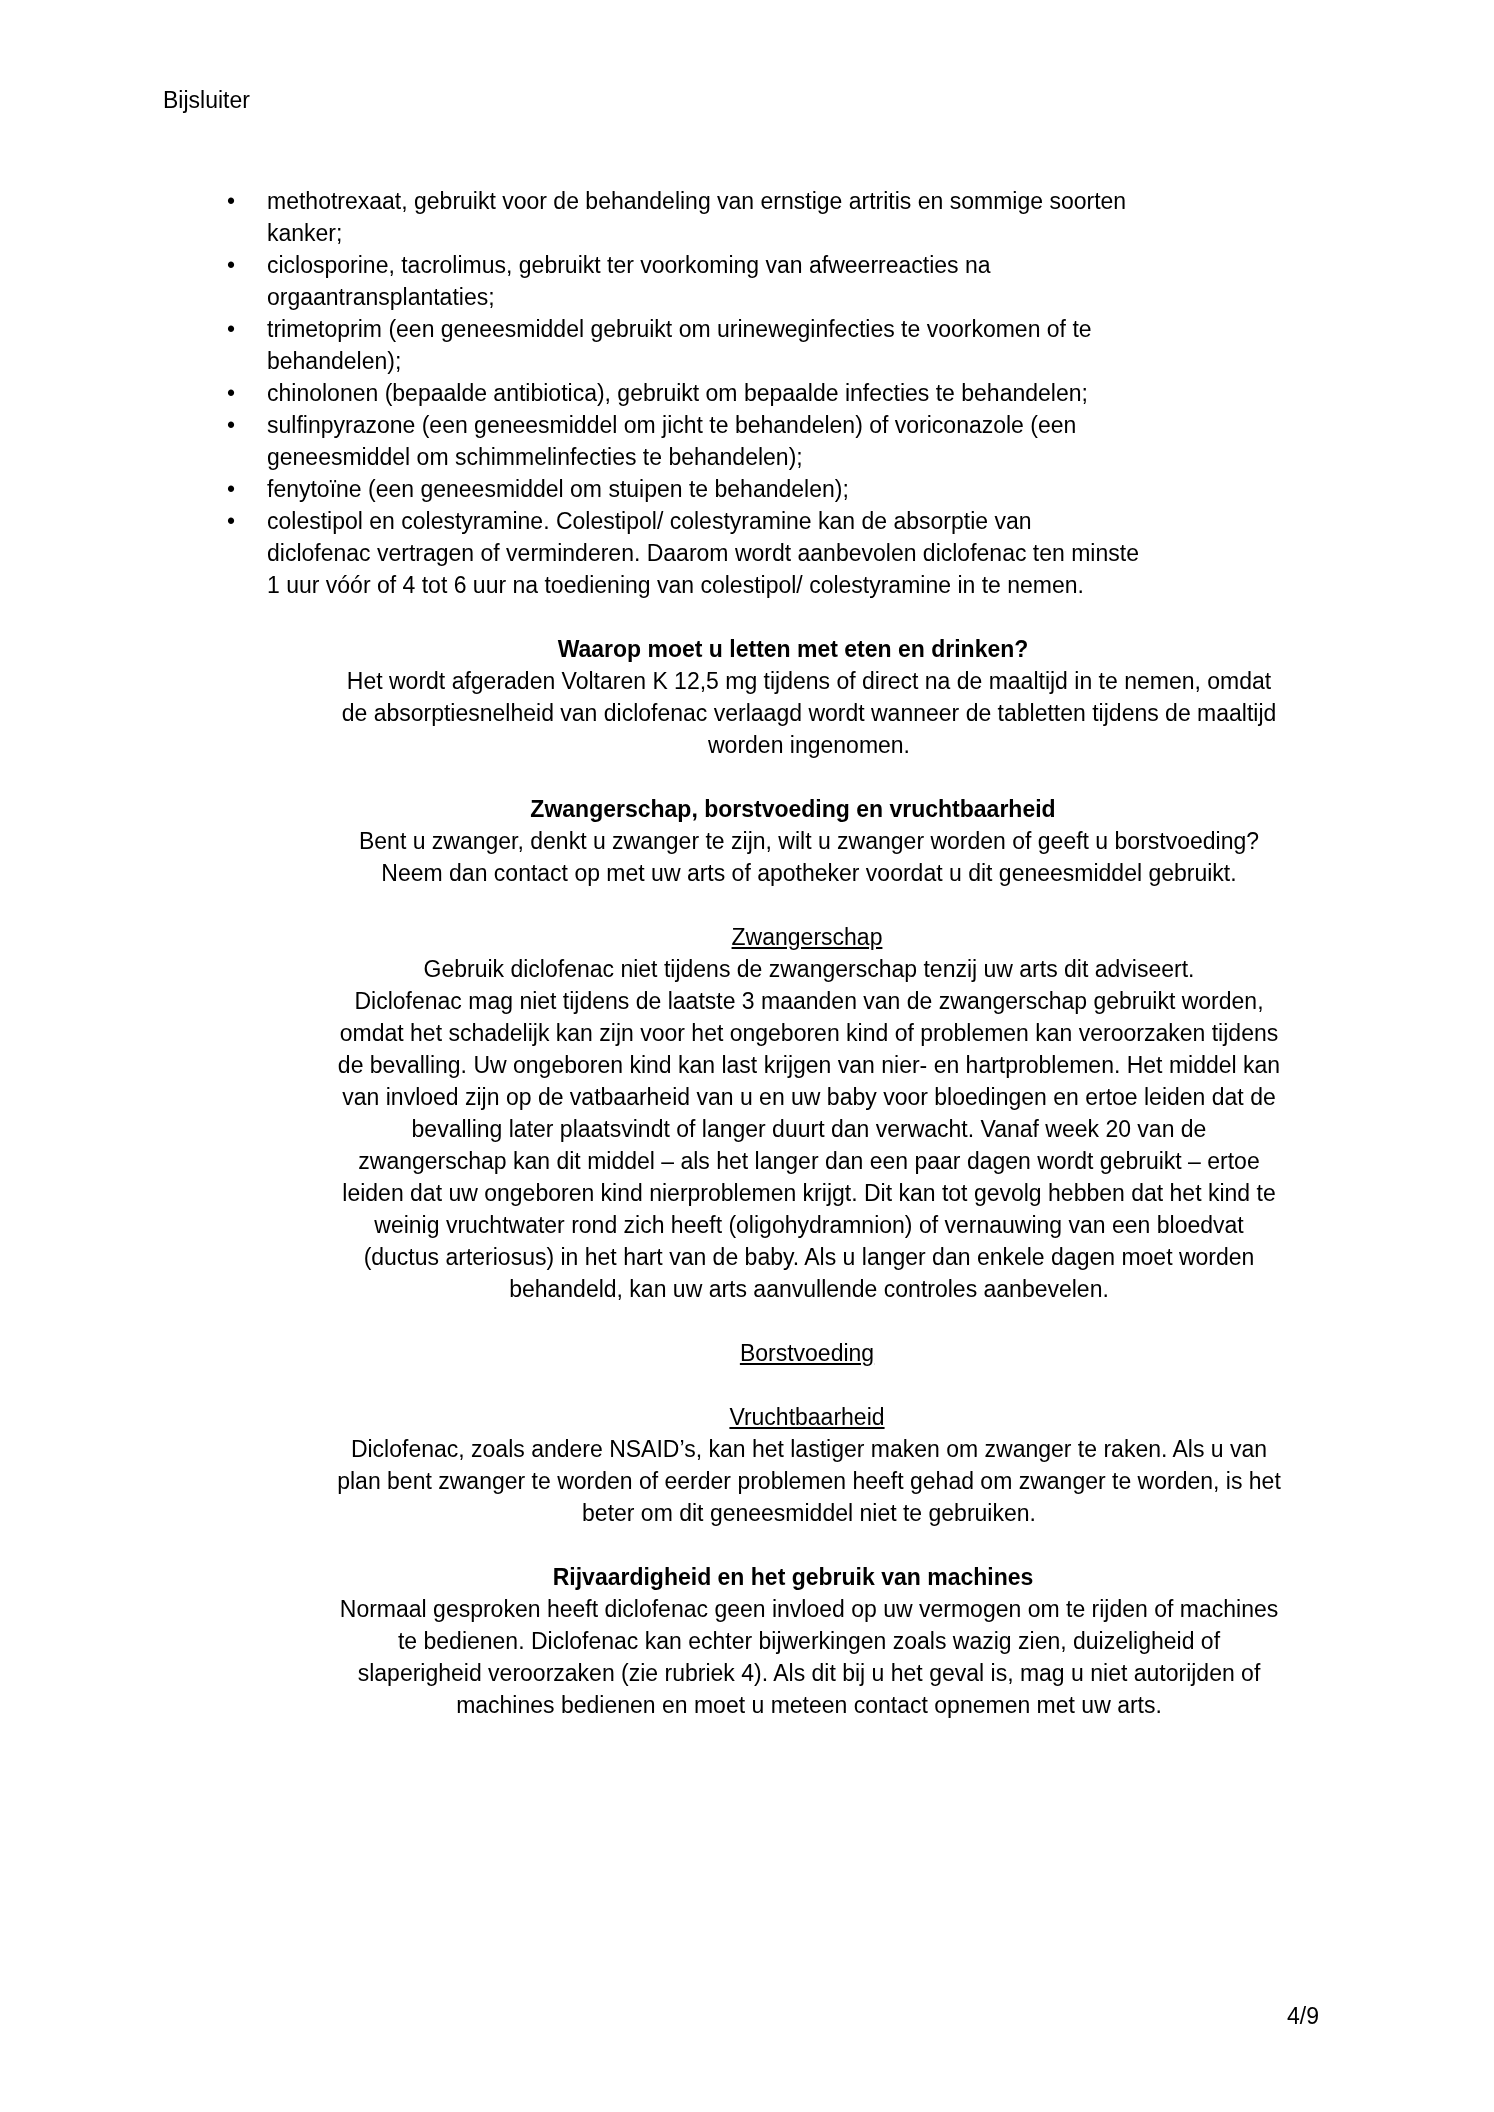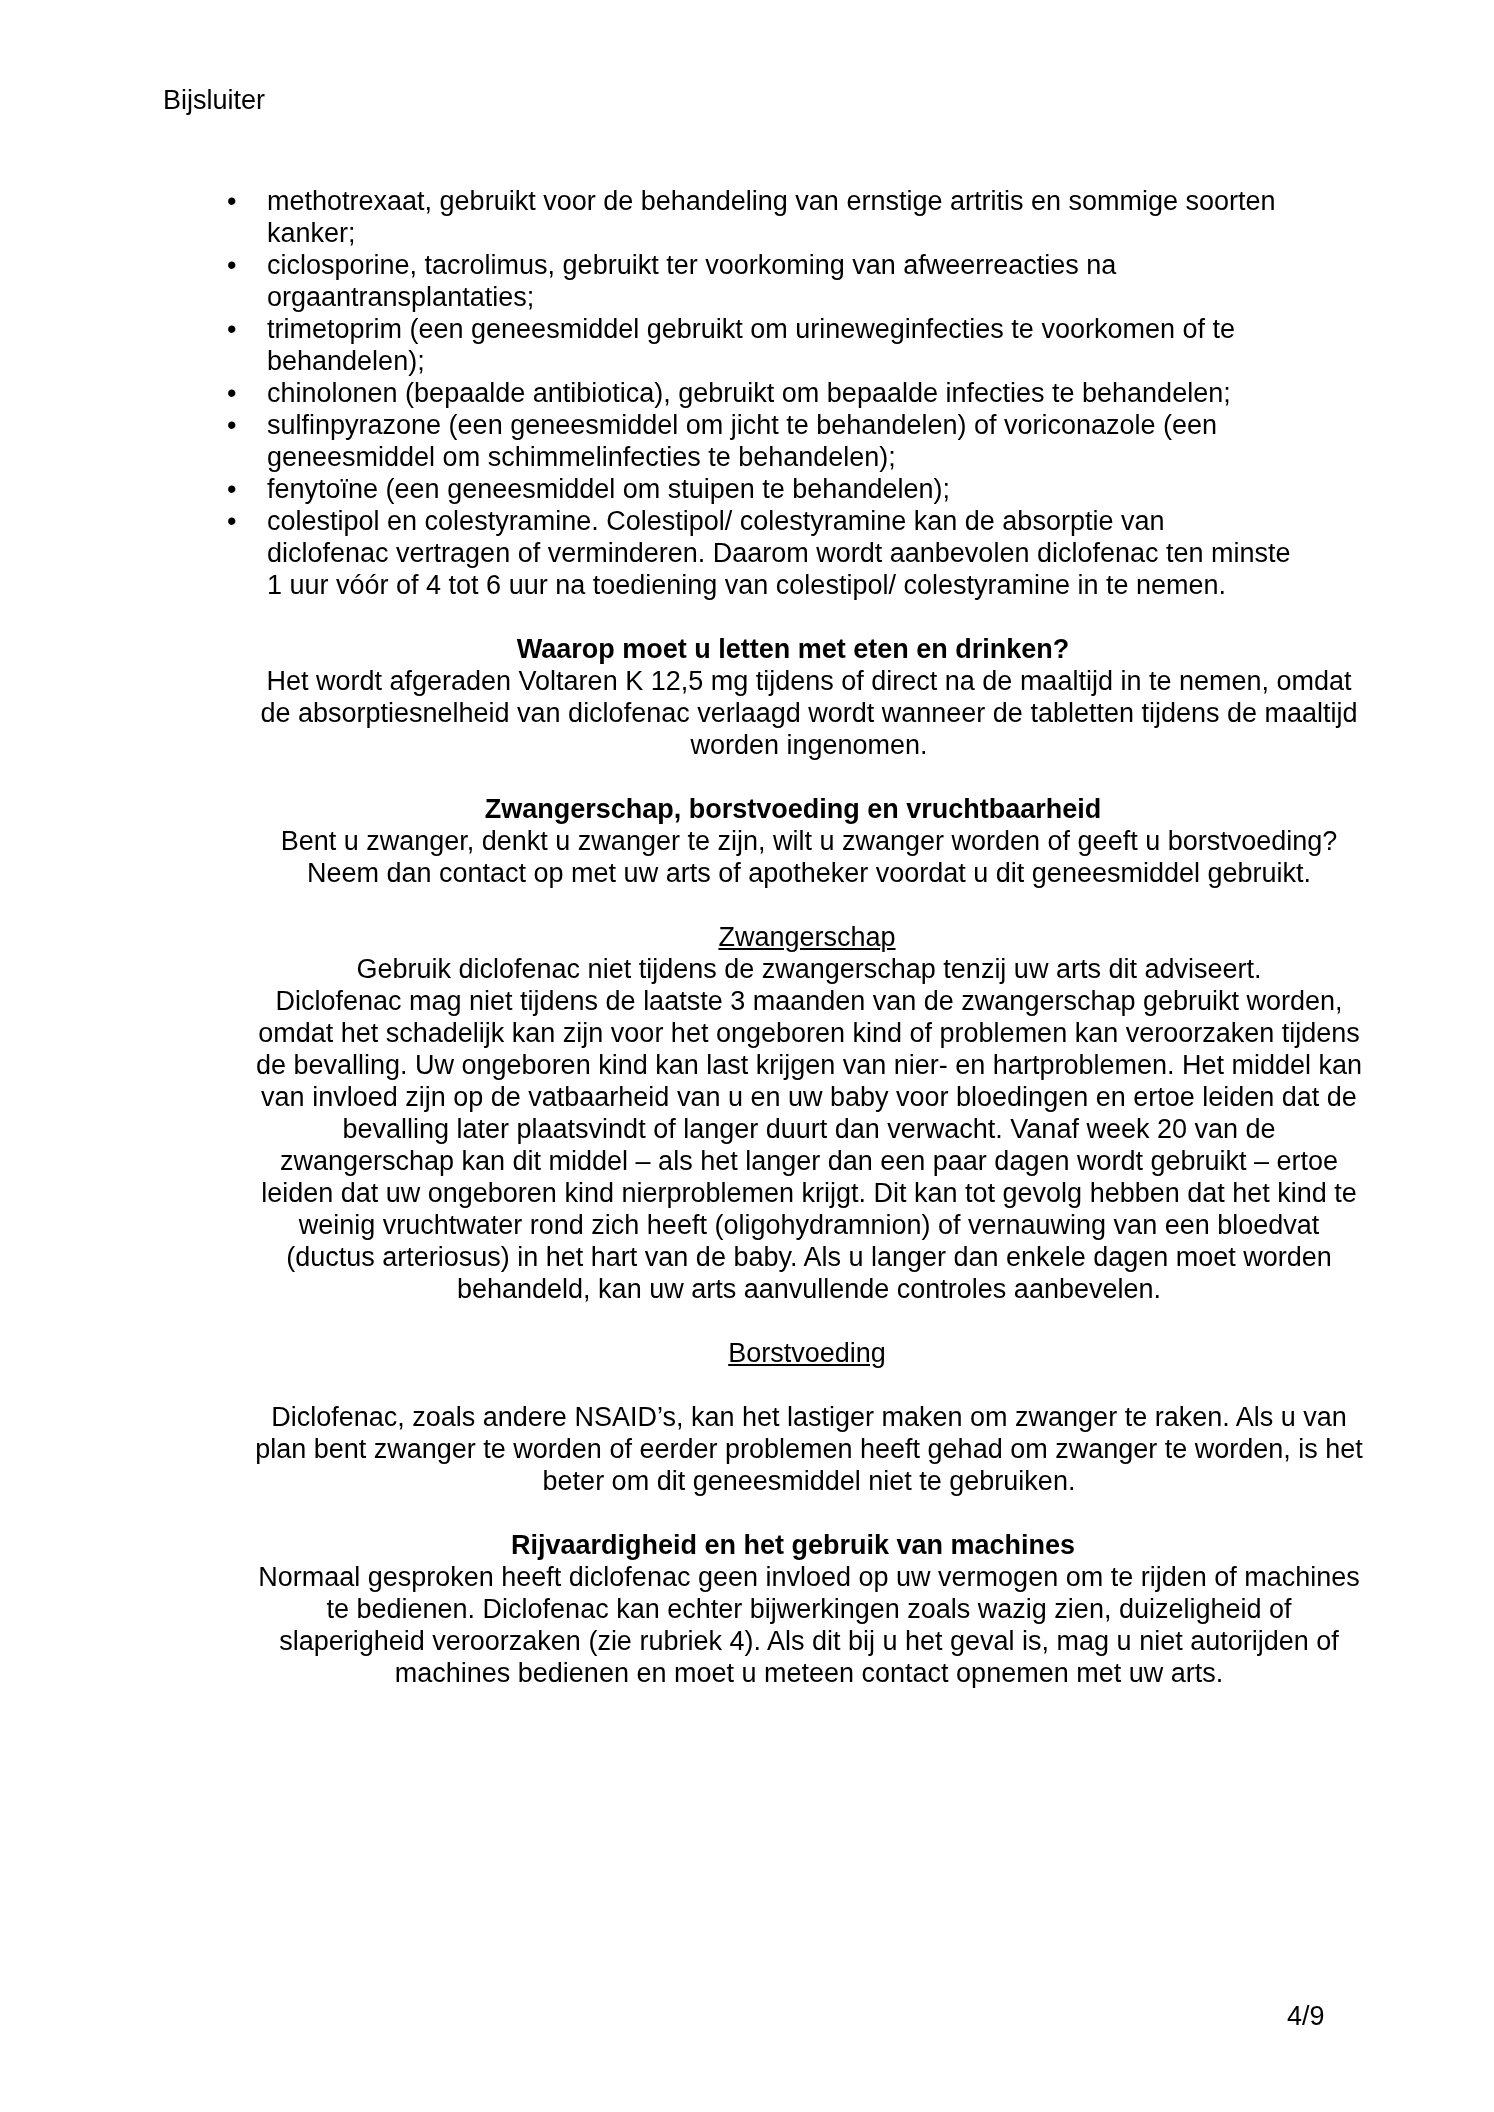--- a/index.html
+++ b/index.html
@@ -2,21 +2,21 @@
 <html><head>
 <meta charset="utf-8">
 <style>
   html, body { margin: 0; padding: 0; background: #ffffff; }
   .page {
     position: relative;
     width: 1494px;
     height: 2112px;
     background: #ffffff;
     font-family: "Liberation Sans", sans-serif;
-    font-size: 27px;
+    font-size: 23px;
     line-height: 32px;
     color: #000000;
     overflow: hidden;
   }
   .doc-header {
     position: absolute;
     left: 163px;
     top: 84px;
   }
   .content {
@@ -114,20 +114,21 @@
 weinig vruchtwater rond zich heeft (oligohydramnion) of vernauwing van een bloedvat
 (ductus arteriosus) in het hart van de baby. Als u langer dan enkele dagen moet worden
 behandeld, kan uw arts aanvullende controles aanbevelen.</div>
     </div>
 
     <div class="section">
       <div class="section-heading underline">Borstvoeding</div>
     </div>
 
     <div class="section">
+      <div class="section-heading underline">Vruchtbaarheid</div>
       <div class="section-body">Diclofenac, zoals andere NSAID’s, kan het lastiger maken om zwanger te raken. Als u van
 plan bent zwanger te worden of eerder problemen heeft gehad om zwanger te worden, is het
 beter om dit geneesmiddel niet te gebruiken.</div>
     </div>
 
     <div class="section">
       <div class="section-heading bold">Rijvaardigheid en het gebruik van machines</div>
       <div class="section-body">Normaal gesproken heeft diclofenac geen invloed op uw vermogen om te rijden of machines
 te bedienen. Diclofenac kan echter bijwerkingen zoals wazig zien, duizeligheid of
 slaperigheid veroorzaken (zie rubriek 4). Als dit bij u het geval is, mag u niet autorijden of

